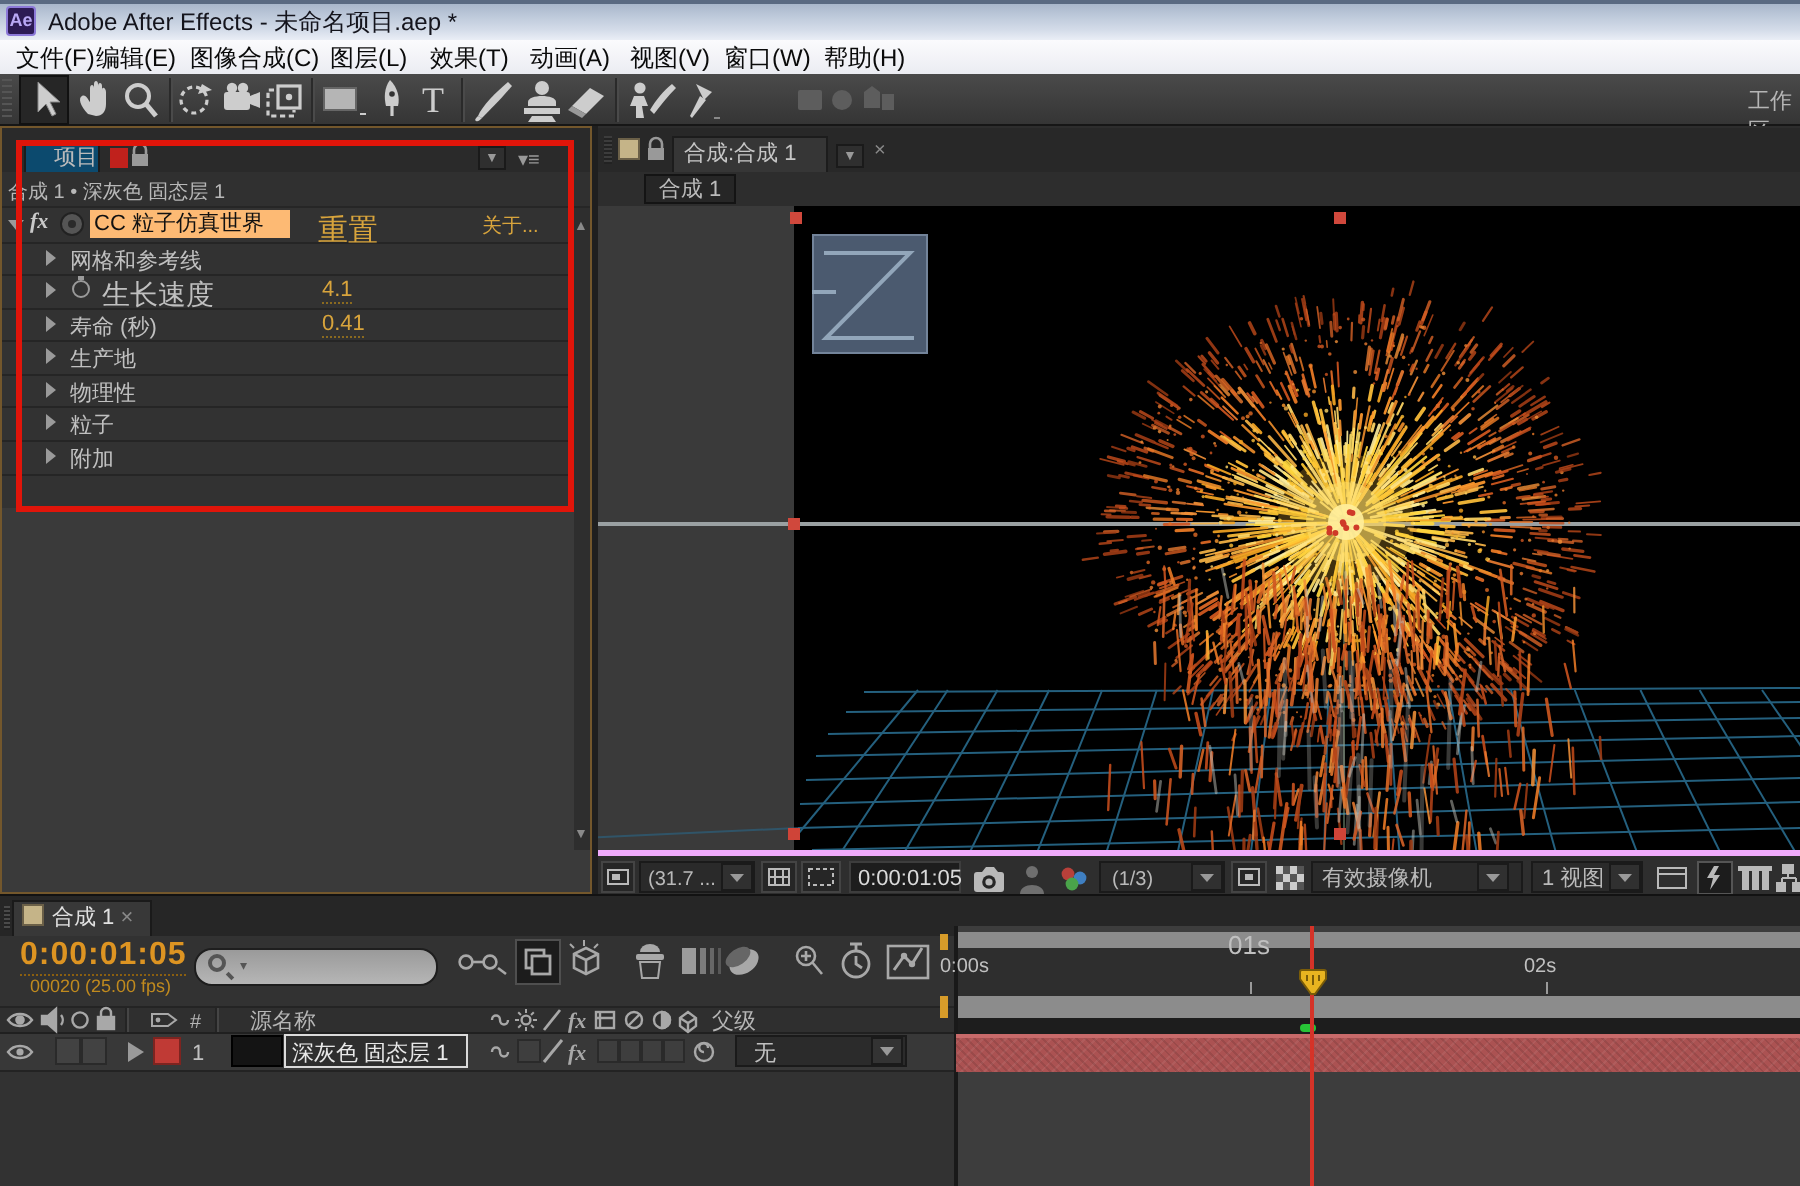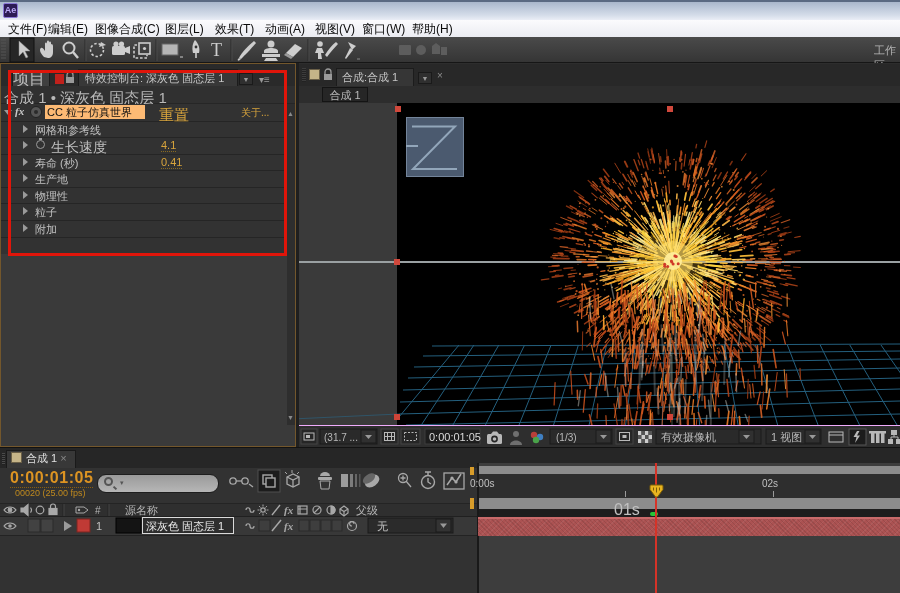--- a/index.html
+++ b/index.html
@@ -5,20 +5,21 @@
 html,body{width:900px;height:593px;overflow:hidden;background:#1f1f1f;font-family:"Liberation Sans",sans-serif}
 #app{position:relative;width:900px;height:593px}
 .abs{position:absolute}
 </style></head>
 <body>
 <div id="app">
 
 <div class="abs" style="left:0;top:0;width:900px;height:20px;background:linear-gradient(#a2b1c6,#bdc9da 40%,#d4dce9 75%,#eaeef6)"></div>
 <div class="abs" style="left:0;top:0;width:900px;height:2px;background:#5a6a82"></div>
 <div class="abs" style="left:3px;top:3px;width:15px;height:15px;background:#2d1b55;border:1px solid #8c79d8;border-radius:2px;color:#b9a8f5;font-size:9px;font-weight:bold;text-align:center;line-height:13px">Ae</div>
+<div class="abs" style="left:24px;top:3px;font-size:12px;color:#14141c">Adobe After Effects - 未命名项目.aep *</div>
 
 <div class="abs" style="left:0;top:20px;width:900px;height:17px;background:linear-gradient(#fbfbfd,#ebecf2)"></div>
 <div class="abs" style="left:8px;top:21px;font-size:12px;color:#0a0a0a;white-space:nowrap">文件(F)</div>
     <div class="abs" style="left:48px;top:21px;font-size:12px;color:#0a0a0a;white-space:nowrap">编辑(E)</div>
     <div class="abs" style="left:95px;top:21px;font-size:12px;color:#0a0a0a;white-space:nowrap">图像合成(C)</div>
     <div class="abs" style="left:165px;top:21px;font-size:12px;color:#0a0a0a;white-space:nowrap">图层(L)</div>
     <div class="abs" style="left:215px;top:21px;font-size:12px;color:#0a0a0a;white-space:nowrap">效果(T)</div>
     <div class="abs" style="left:265px;top:21px;font-size:12px;color:#0a0a0a;white-space:nowrap">动画(A)</div>
     <div class="abs" style="left:315px;top:21px;font-size:12px;color:#0a0a0a;white-space:nowrap">视图(V)</div>
     <div class="abs" style="left:362px;top:21px;font-size:12px;color:#0a0a0a;white-space:nowrap">窗口(W)</div>
@@ -95,32 +96,31 @@
           <circle cx="421" cy="13" r="5"></circle>
           <path d="M432 9 l4 -3 l4 3 l0 8 l-8 0 Z"></path>
           <rect x="441" y="10" width="6" height="8"></rect>
         </g>
       </svg></div>
 <div class="abs" style="left:874px;top:43px;font-size:11px;color:#b5b5b5;width:26px;overflow:hidden">工作区</div>
 
 <div class="abs" style="left:0;top:63px;width:296px;height:384px;background:#3a3a3a;border:1px solid #73572c"></div>
 
 <div class="abs" style="left:1px;top:64px;width:294px;height:22px;background:#2a2a2a"></div>
-<div class="abs" style="left:12px;top:70px;width:38px;height:17px;background:#404040;border:1px solid #1c1c1c;border-bottom:none;color:#bbb;font-size:16px;text-align:left;line-height:16px">项目</div>
+<div class="abs" style="left:12px;top:70px;width:38px;height:17px;background:#0c4a6e;border:1px solid #1c1c1c;border-bottom:none;color:#bbb;font-size:11px;text-align:right;line-height:16px">项目</div>
 <div class="abs" style="left:55px;top:74px;width:9px;height:10px;background:#c0211c"></div>
 <svg class="abs" style="left:64px;top:71px" width="12" height="14">
       <path d="M3 6 L3 4 A3 3 0 0 1 9 4 L9 6" fill="none" stroke="#999" stroke-width="1.3"></path>
       <rect x="2" y="6" width="8" height="6" fill="#999"></rect>
     </svg>
-<div class="abs" style="left:78px;top:69px;width:160px;height:18px;background:#383838;border:1px solid #1c1c1c;border-bottom:none;color:#c6c6c6;font-size:11px;line-height:17px;padding-left:6px;white-space:nowrap;overflow:hidden">特效控制台: 深灰色 固态层 1</div>
 <div class="abs" style="left:239px;top:73px;width:14px;height:12px;background:#2f2f2f;border:1px solid #1a1a1a;color:#999;font-size:7px;text-align:center;line-height:11px">▼</div>
 <div class="abs" style="left:259px;top:74px;color:#999;font-size:10px">▾≡</div>
 
 <div class="abs" style="left:1px;top:86px;width:294px;height:18px;background:#303030;border-bottom:1px solid #262626"></div>
-<div class="abs" style="left:4px;top:89px;font-size:15px;color:#b8b8b8">合成 1 • 深灰色 固态层 1</div>
+<div class="abs" style="left:4px;top:89px;font-size:10px;color:#b8b8b8">合成 1 • 深灰色 固态层 1</div>
 
 <div class="abs" id="fxrows" style="left:1px;top:104px;width:286px;height:150px;background:#323232">
       <div class="abs" style="left:0;top:17px;width:286px;height:1px;background:#252525"></div>
       <div class="abs" style="left:0;top:33px;width:286px;height:1px;background:#252525"></div>
       <div class="abs" style="left:0;top:50px;width:286px;height:1px;background:#252525"></div>
       <div class="abs" style="left:0;top:66px;width:286px;height:1px;background:#252525"></div>
       <div class="abs" style="left:0;top:83px;width:286px;height:1px;background:#252525"></div>
       <div class="abs" style="left:0;top:99px;width:286px;height:1px;background:#252525"></div>
       <div class="abs" style="left:0;top:116px;width:286px;height:1px;background:#252525"></div>
       <div class="abs" style="left:0;top:133px;width:286px;height:1px;background:#252525"></div>
@@ -2439,21 +2439,21 @@
         </g>
       </svg>
 
   <div class="abs" style="left:96px;top:3px;width:6px;height:6px;background:#d0483c"></div>
   <div class="abs" style="left:368px;top:3px;width:6px;height:6px;background:#d0483c"></div>
   <div class="abs" style="left:95px;top:156px;width:6px;height:6px;background:#d0483c"></div>
   <div class="abs" style="left:95px;top:311px;width:6px;height:6px;background:#cf4438"></div>
   <div class="abs" style="left:368px;top:311px;width:6px;height:6px;background:#cf4438"></div>
 </div>
 
-<div class="abs" id="compbar" style="left:299px;top:425px;width:601px;height:22px;background:#2e2e2e;border-top:1px solid #f0abfc"><svg width="601" height="22" viewBox="0 0 601 22">
+<div class="abs" id="compbar" style="left:299px;top:425px;width:601px;height:22px;background:#2e2e2e;border-top:3px solid #f0abfc"><svg width="601" height="22" viewBox="0 0 601 22">
         <rect x="2" y="3" width="16" height="15" fill="#262626" stroke="#444"></rect>
         <rect x="5" y="7" width="10" height="7" fill="none" stroke="#b9b9b9"></rect>
         <rect x="7" y="9" width="4" height="3" fill="#b9b9b9"></rect>
         <rect x="21" y="3" width="57" height="15" fill="#2a2a2a" stroke="#1a1a1a"></rect>
         <text x="25" y="14.5" font-size="10" fill="#b9b9b9">(31.7 ...</text>
         <rect x="62" y="4" width="15" height="13" fill="#303030" stroke="#1a1a1a"></rect>
         <path d="M66 9 l7 0 l-3.5 4 Z" fill="#999"></path>
         <rect x="82" y="3" width="17" height="15" fill="#262626" stroke="#444"></rect>
         <g stroke="#b9b9b9" fill="none">
           <rect x="85.5" y="6.5" width="10" height="8"></rect>
@@ -2675,21 +2675,21 @@
 
 <div class="abs" style="left:477px;top:463px;width:423px;height:130px;background:#3d3d3d;border-left:2px solid #191919"></div>
 <div class="abs" style="left:479px;top:466px;width:421px;height:8px;background:#8c8c8c"></div>
 <div class="abs" style="left:479px;top:474px;width:421px;height:24px;background:#2e2e2e"></div>
 <div class="abs" style="left:479px;top:498px;width:421px;height:11px;background:#8c8c8c"></div>
 <div class="abs" style="left:479px;top:509px;width:421px;height:8px;background:#1d1d1d"></div>
 <div class="abs" style="left:478px;top:517px;width:422px;height:19px;background:#ab5252;background-image:repeating-linear-gradient(45deg,rgba(0,0,0,0.10) 0 1px,transparent 1px 3px),repeating-linear-gradient(-45deg,rgba(255,255,255,0.06) 0 1px,transparent 1px 4px)"></div>
 <div class="abs" style="left:478px;top:517px;width:422px;height:2px;background:#c86a6a"></div>
 
 <div class="abs" style="left:470px;top:478px;font-size:10px;color:#c0c0c0">0:00s</div>
-<div class="abs" style="left:614px;top:501px;font-size:16px;color:#c0c0c0">01s</div>
+<div class="abs" style="left:614px;top:465px;font-size:13px;color:#c0c0c0">01s</div>
 <div class="abs" style="left:762px;top:478px;font-size:10px;color:#c0c0c0">02s</div>
 <div class="abs" style="left:625px;top:491px;width:1px;height:6px;background:#9a9a9a"></div>
 <div class="abs" style="left:773px;top:491px;width:1px;height:6px;background:#9a9a9a"></div>
 
 <div class="abs" style="left:470px;top:467px;width:4px;height:8px;background:#d79c2a"></div>
 <div class="abs" style="left:470px;top:498px;width:4px;height:11px;background:#d79c2a"></div>
 
 <div class="abs" style="left:650px;top:512px;width:8px;height:4px;background:#27c437;border-radius:2px"></div>
 
 <div class="abs" style="left:655px;top:463px;width:2px;height:130px;background:#d53328;z-index:40"></div>

